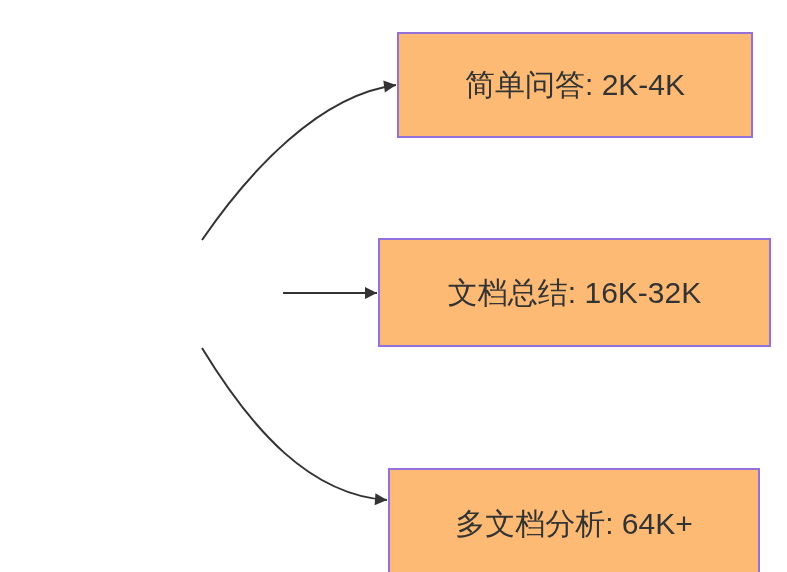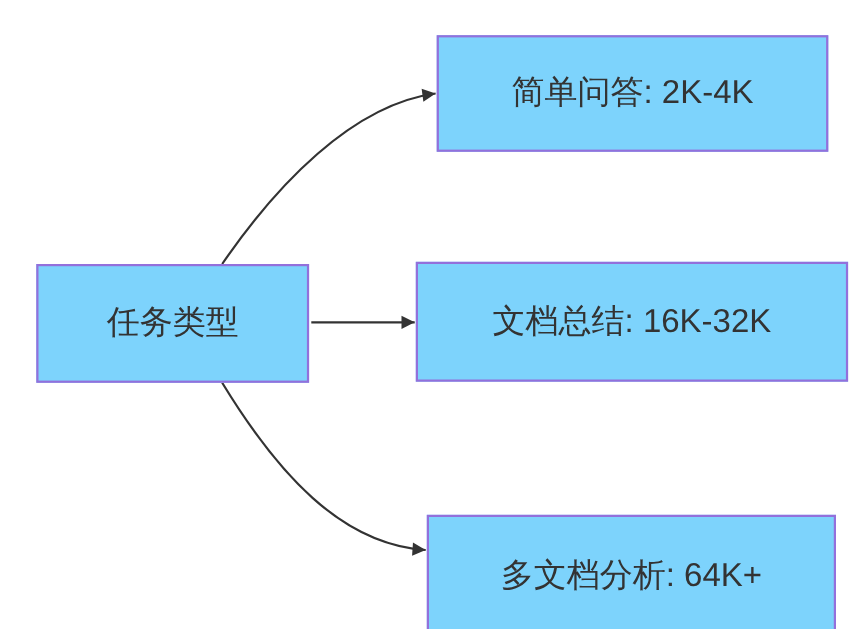--- a/index.html
+++ b/index.html
@@ -23,21 +23,21 @@
     height: 572px;
   }
   .edge {
     fill: none;
     stroke: #333333;
     stroke-width: 2px;
   }
   .node {
     position: absolute;
     box-sizing: border-box;
-    background: #7dd3fc;
+    background: #fdba74;
     border: 2px solid #9370DB;
     color: #333333;
     display: flex;
     align-items: center;
     justify-content: center;
     font-size: 30px;
     line-height: 1.2;
     white-space: nowrap;
     text-align: center;
   }
@@ -55,23 +55,20 @@
     <defs>
       <marker id="arrowhead" viewBox="0 0 14 14" markerWidth="14" markerHeight="14" refX="13" refY="7" markerUnits="userSpaceOnUse" orient="auto">
         <path d="M1,1 L13,7 L1,13 z" fill="#333333"></path>
       </marker>
     </defs>
     <path class="edge" d="M 202 240 C 250 170, 320 95, 396 85" marker-end="url(#arrowhead)"></path>
     <path class="edge" d="M 283 293 L 377 293" marker-end="url(#arrowhead)"></path>
     <path class="edge" d="M 202 348 C 252 430, 310 495, 387 500" marker-end="url(#arrowhead)"></path>
   </svg>
 
-  <div class="node node-root">
-    <span>任务类型</span>
-  </div>
 
   <div class="node node-qa">
     <span>简单问答: 2K-4K</span>
   </div>
 
   <div class="node node-summary">
     <span>文档总结: 16K-32K</span>
   </div>
 
   <div class="node node-multi">

